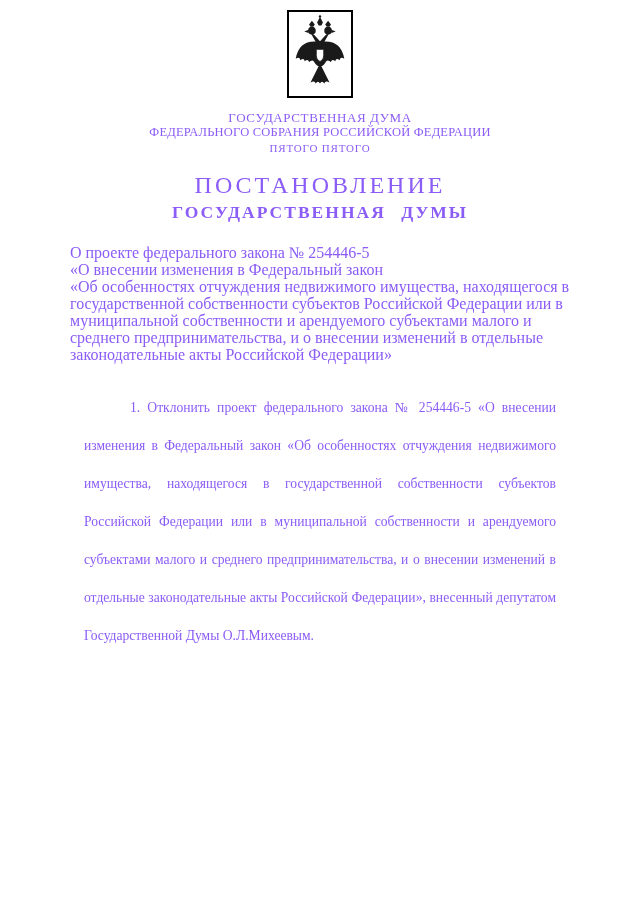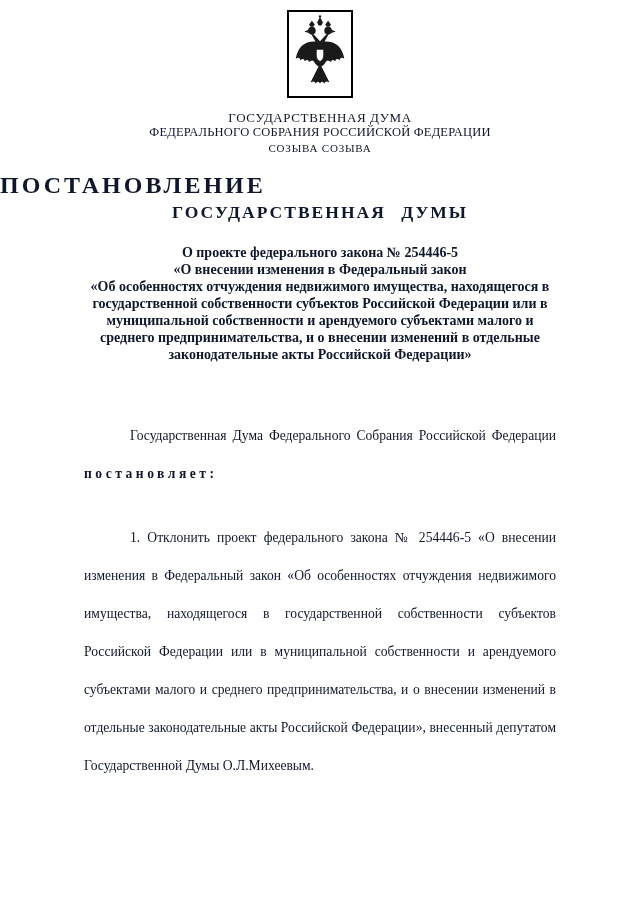--- a/index.html
+++ b/index.html
@@ -2,21 +2,21 @@
 <html><head>
 <meta charset="utf-8">
 <style>
   html, body { margin: 0; padding: 0; background: #f2f2f2; }
   .page {
     width: 640px;
     height: 900px;
     margin: 0 auto;
     background: #ffffff;
     font-family: "Liberation Serif", serif;
-    color: #0f172a;
+    color: #8b5cf6;
     position: relative;
     overflow: hidden;
     box-sizing: border-box;
   }
   .arms {
     width: 66px;
     height: 88px;
     border: 2px solid #000;
     margin: 10px auto 0 auto;
     box-sizing: border-box;
@@ -26,39 +26,39 @@
     padding: 2px;
   }
   .arms svg { width: 100%; height: 100%; display: block; }
 
   .header { text-align: center; margin-top: 12px; line-height: 15px; }
   .header .h-line1 { font-size: 13px; letter-spacing: 0.6px; }
   .header .h-line2 { font-size: 12.5px; letter-spacing: 0.2px; }
   .header .h-line3 { font-size: 11px; margin-top: 1px; letter-spacing: 0.8px; }
 
   .title-main {
+    text-align: center;
     font-size: 24px;
-    font-weight: bold;
+    font-weight: normal;
     letter-spacing: 3px;
     margin-top: 16px;
     line-height: 26px;
   }
   .title-sub {
     text-align: center;
     font-size: 17.5px;
     font-weight: bold;
     letter-spacing: 2px;
     word-spacing: 9px;
     margin-top: 4px;
     line-height: 20px;
   }
   .subject {
-    text-align: center;
-    font-weight: bold;
-    font-size: 14px;
+    font-weight: normal;
+    font-size: 16px;
     line-height: 17px;
     margin: 22px auto 0 auto;
     width: 500px;
     white-space: pre-line;
   }
   .body-block {
     margin: 0 84px;
     font-size: 13.6px;
   }
   .para {
@@ -97,32 +97,31 @@
         <ellipse cx="30" cy="42" rx="8" ry="13"></ellipse>
         <path d="M30 52 L20 72 Q24.5 69.5 25.5 73 Q28 69.5 30 73 Q32 69.5 34.5 73 Q35.5 69.5 40 72 Z"></path>
       </g>
       <path d="M26 37 H34 V44 Q34 48 30 50 Q26 48 26 44 Z" fill="#ffffff" stroke="#1a1a1a" stroke-width="1"></path>
     </svg>
   </div>
 
   <div class="header">
     <div class="h-line1">ГОСУДАРСТВЕННАЯ ДУМА</div>
     <div class="h-line2">ФЕДЕРАЛЬНОГО СОБРАНИЯ РОССИЙСКОЙ ФЕДЕРАЦИИ</div>
-    <div class="h-line3">СОЗЫВА СОЗЫВА</div>
+    <div class="h-line3">ПЯТОГО ПЯТОГО</div>
   </div>
 
   <div class="title-main">ПОСТАНОВЛЕНИЕ</div>
   <div class="title-sub">ГОСУДАРСТВЕННАЯ ДУМЫ</div>
 
   <div class="subject">О проекте федерального закона № 254446-5
 «О внесении изменения в Федеральный закон
 «Об особенностях отчуждения недвижимого имущества, находящегося в
 государственной собственности субъектов Российской Федерации или в
 муниципальной собственности и арендуемого субъектами малого и
 среднего предпринимательства, и о внесении изменений в отдельные
 законодательные акты Российской Федерации»</div>
 
   <div class="body-block">
-    <p class="para intro"><span>Государственная Дума Федерального Собрания Российской Федерации</span> <span class="verb">постановляет:</span></p>
     <p class="para p1">1. Отклонить проект федерального закона № 254446-5 «О внесении изменения в Федеральный закон «Об особенностях отчуждения недвижимого имущества, находящегося в государственной собственности субъектов Российской Федерации или в муниципальной собственности и арендуемого субъектами малого и среднего предпринимательства, и о внесении изменений в отдельные законодательные акты Российской Федерации», внесенный депутатом Государственной Думы О.Л.Михеевым.</p>
   </div>
 
 </div>
 
 </body></html>

